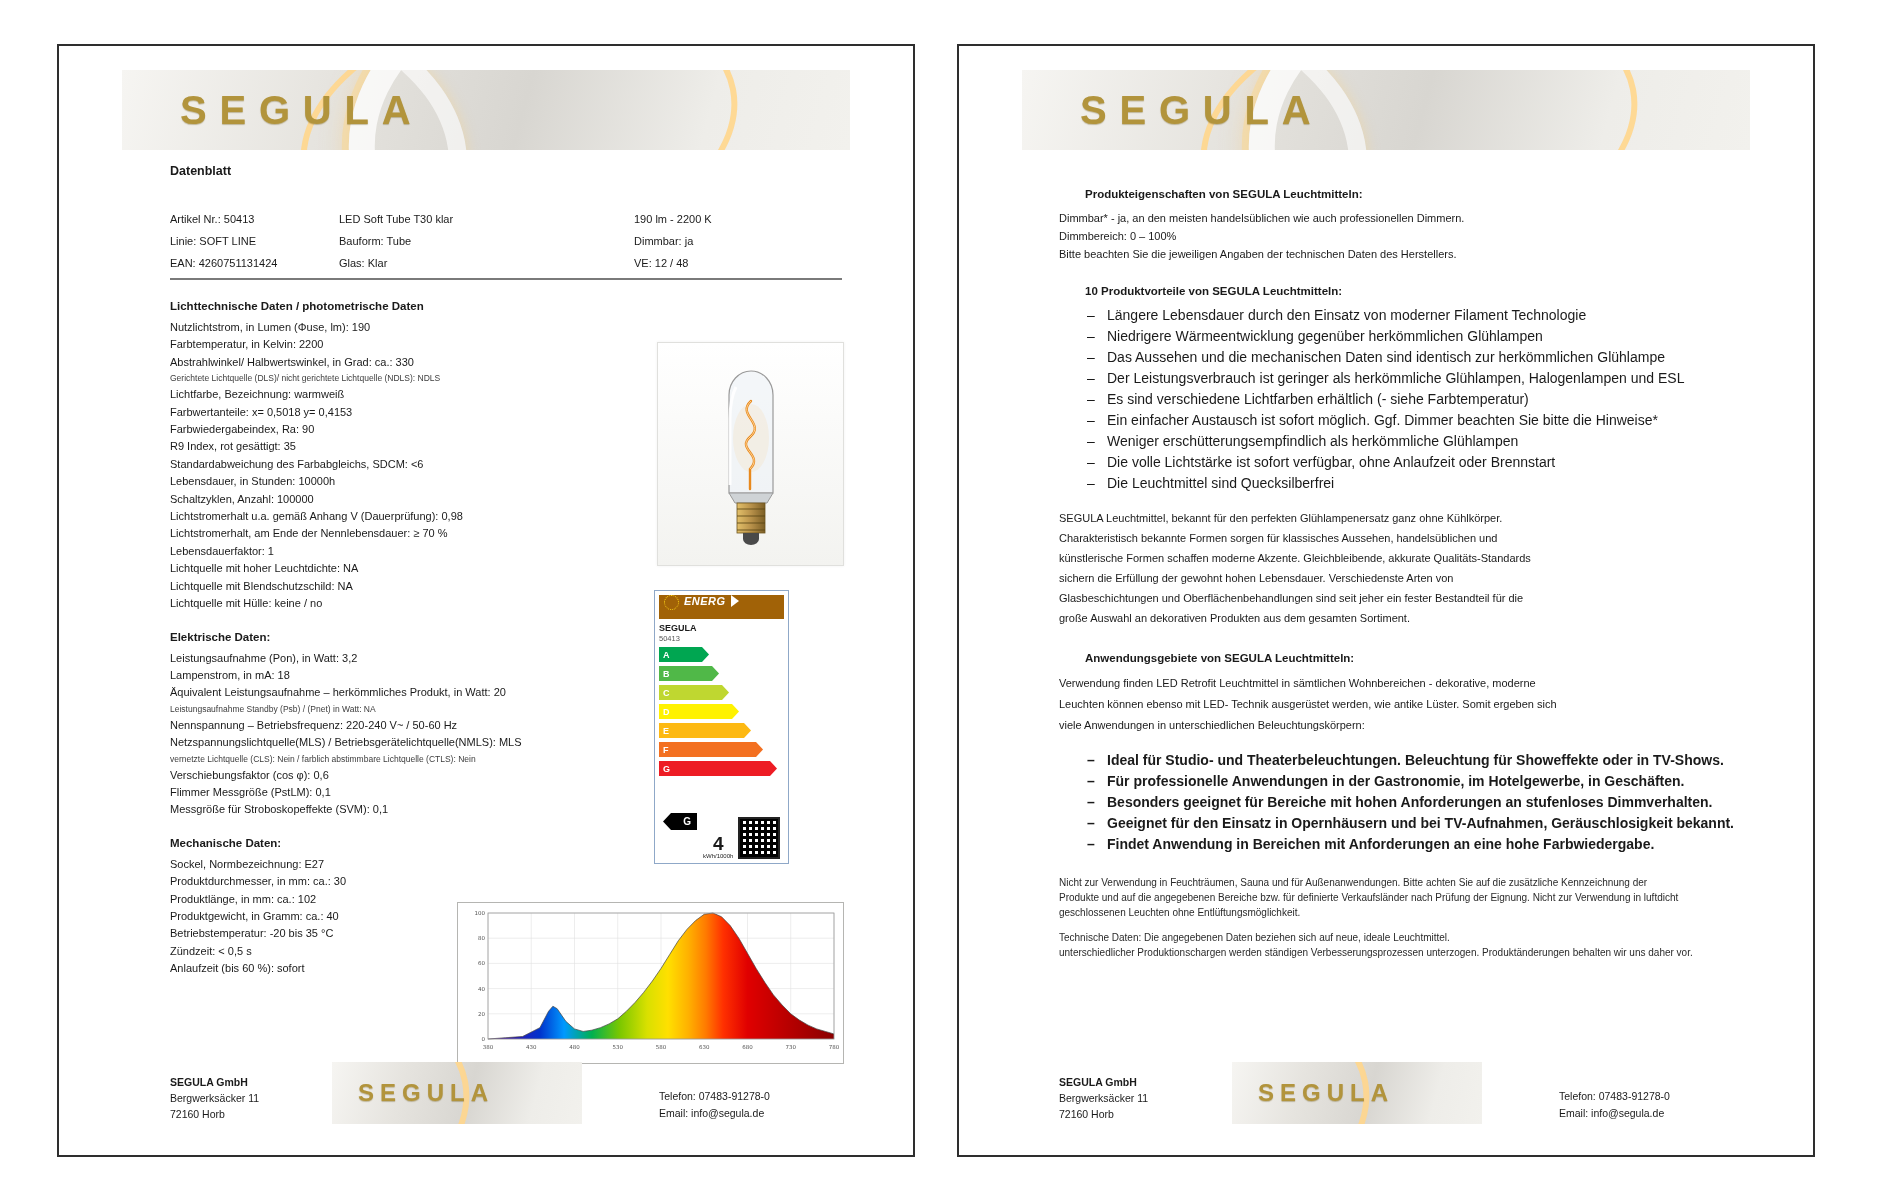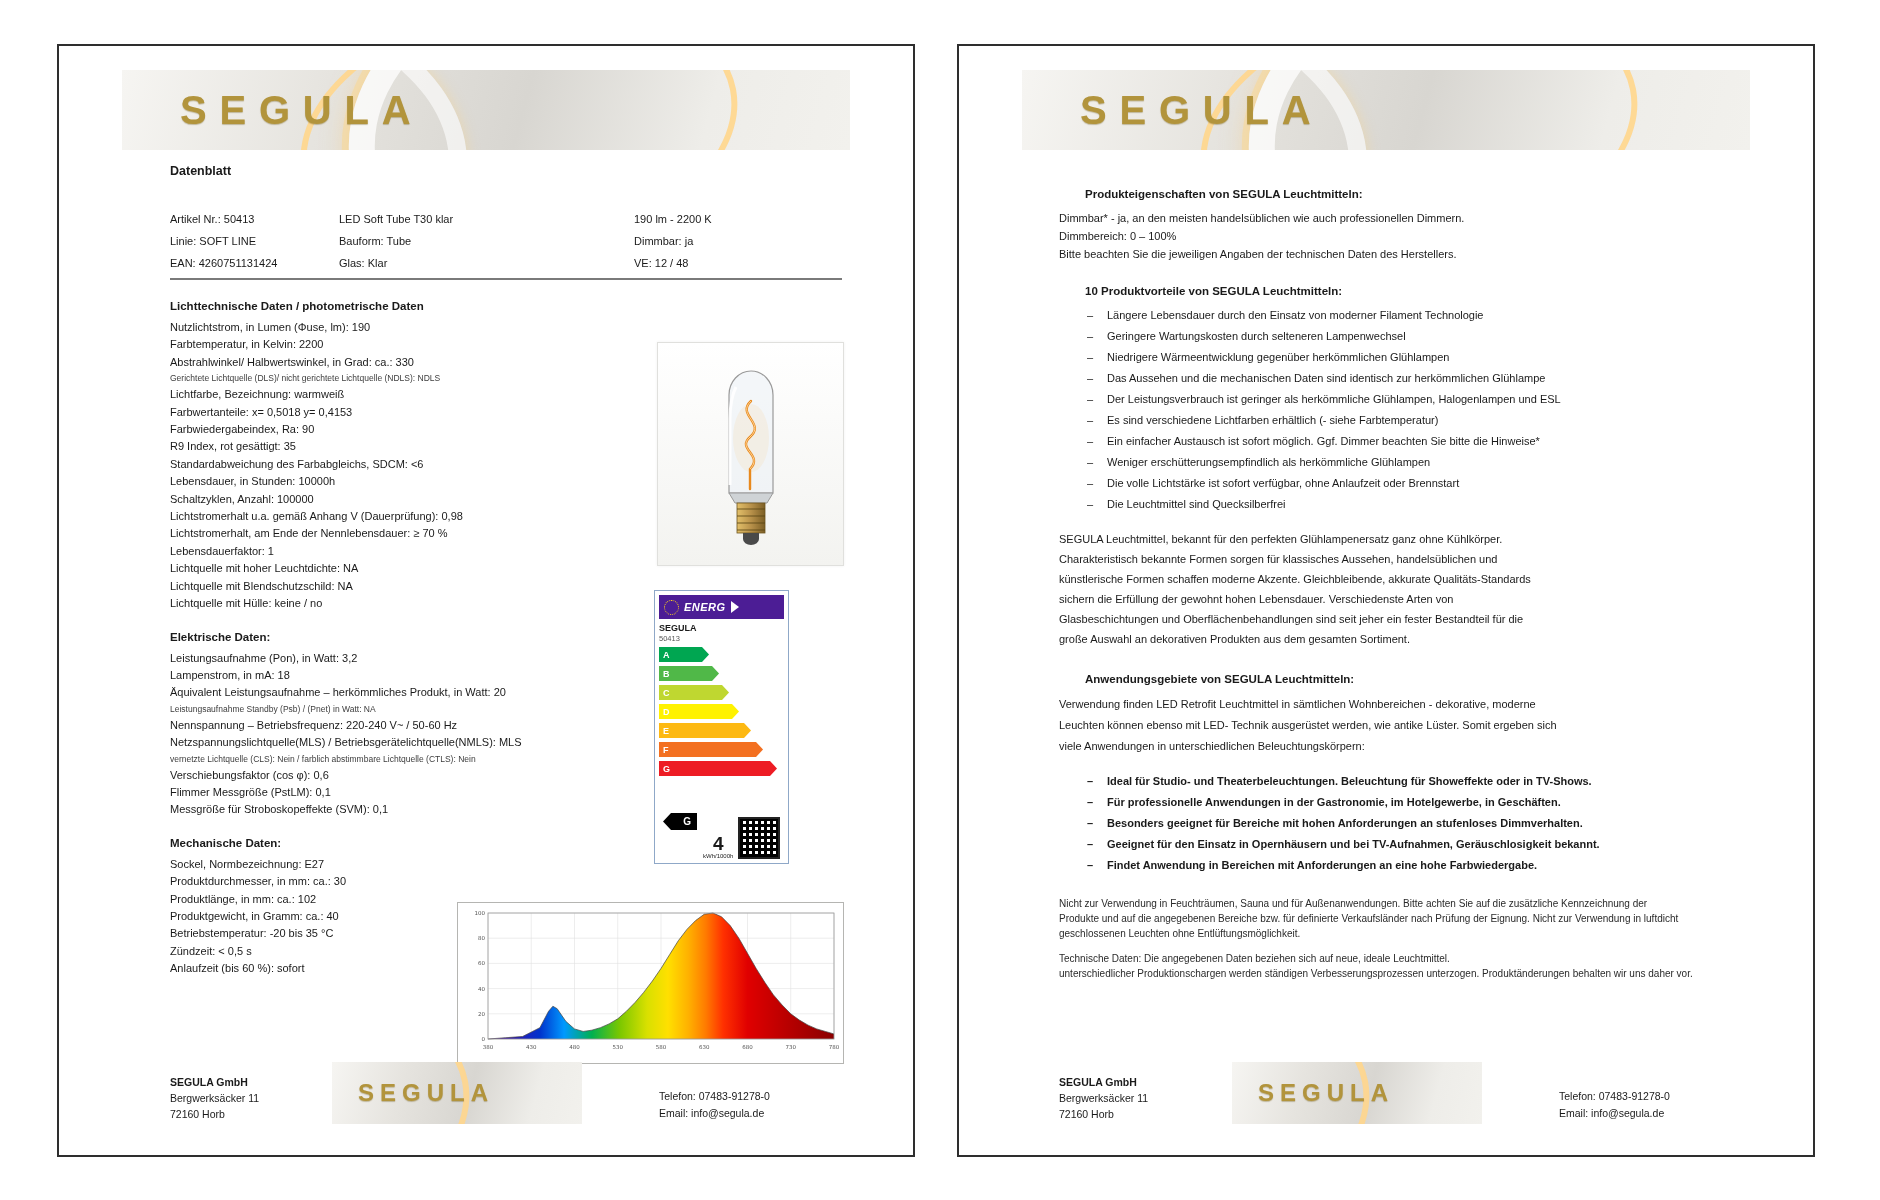--- a/index.html
+++ b/index.html
@@ -37,21 +37,21 @@
   .tline{font-size:11px;line-height:17.4px;white-space:nowrap;}
   .tline.small{font-size:8.5px;line-height:15px;color:#3c3c3c;}
 
   
   .photo{position:absolute;left:598px;top:296px;width:185px;height:222px;border:1px solid #e0e0dd;
          background:linear-gradient(#ffffff,#f3f3f0);box-shadow:0 0 3px rgba(0,0,0,.06);}
 
   
   .elabel{position:absolute;left:595px;top:544px;width:135px;height:274px;border:1px solid #8fa8c8;
           background:#fff;box-sizing:border-box;padding:4px;}
-  .el-head{height:24px;background:#4c1d95;display:flex;align-items:center;gap:5px;padding:0 5px;}
+  .el-head{height:24px;background:#a16207;display:flex;gap:5px;padding:0 5px;}
   .el-stars{width:13px;height:13px;border-radius:50%;border:1.5px dotted #ffd617;flex:0 0 auto;}
   .el-energ{color:#fff;font-weight:bold;font-style:italic;font-size:11px;letter-spacing:.5px;}
   .el-flash{width:0;height:0;border-top:6px solid transparent;border-bottom:6px solid transparent;border-left:8px solid #fff;}
   .el-brand{font-size:9px;font-weight:bold;margin-top:4px;line-height:11px;}
   .el-model{font-size:7.5px;color:#555;line-height:9px;margin-bottom:4px;}
   .el-bars .el-bar{height:15px;margin:4px 0 0 0;clip-path:polygon(0 0,calc(100% - 7px) 0,100% 50%,calc(100% - 7px) 100%,0 100%);
                    display:flex;align-items:center;}
   .el-letter{color:#fff;font-weight:bold;font-size:9px;padding-left:4px;}
   .el-arrow{position:absolute;left:8px;top:222px;width:34px;height:17px;background:#000;
             clip-path:polygon(0 50%,8px 0,100% 0,100% 100%,8px 100%);display:flex;align-items:center;justify-content:flex-end;}
@@ -71,21 +71,21 @@
   
   .f-addr{position:absolute;left:111px;top:1028px;font-size:10.5px;line-height:16px;white-space:nowrap;}
   .f-addr .co{font-weight:bold;}
   .f-contact{position:absolute;left:600px;top:1042px;font-size:10.5px;line-height:17px;white-space:nowrap;}
   #page-right .f-addr{left:100px;} #page-right .f-contact{left:600px;}
 
   
   .rcontent{position:absolute;left:100px;top:140px;width:726px;}
   .rh{font-size:11.5px;font-weight:bold;line-height:17px;white-space:nowrap;padding-left:26px;}
   .rp-line{font-size:11px;line-height:18px;white-space:nowrap;}
-  .bullet{font-size:11px;line-height:21px;white-space:nowrap;padding-left:28px;}
+  .bullet{font-size:14px;line-height:21px;white-space:nowrap;padding-left:28px;}
   .bullet .dash{display:inline-block;width:20px;}
   .para .rp-line{line-height:20px;}
   .para21 .rp-line{line-height:21px;}
   .fine{font-size:10px;line-height:15px;color:#2a2a2a;white-space:nowrap;}
   #rp-intro{margin-top:6px;}
   #rp-h2{margin-top:20px;}
   #rp-adv{margin-top:5px;}
   #rp-about{margin-top:14px;}
   #rp-h3{margin-top:22px;}
   #rp-appintro{margin-top:6px;}
@@ -338,23 +338,20 @@
       </div>
     <div class="rp-line">Bitte beachten Sie die jeweiligen Angaben der technischen Daten des Herstellers.</div>
 
     <div class="rh" id="rp-h2">10 Produktvorteile von SEGULA Leuchtmitteln:</div>
     <div id="rp-adv">
 
     <div class="bullet">
         <span class="dash">–</span><span>Längere Lebensdauer durch den Einsatz von moderner Filament Technologie</span>
       </div>
         <div class="bullet">
-        <span class="dash">–</span><span>Geringere Wartungskosten durch selteneren Lampenwechsel</span>
-      </div>
-        <div class="bullet">
         <span class="dash">–</span><span>Niedrigere Wärmeentwicklung gegenüber herkömmlichen Glühlampen</span>
       </div>
         <div class="bullet">
         <span class="dash">–</span><span>Das Aussehen und die mechanischen Daten sind identisch zur herkömmlichen Glühlampe</span>
       </div>
         <div class="bullet">
         <span class="dash">–</span><span>Der Leistungsverbrauch ist geringer als herkömmliche Glühlampen, Halogenlampen und ESL</span>
       </div>
         <div class="bullet">
         <span class="dash">–</span><span>Es sind verschiedene Lichtfarben erhältlich (- siehe Farbtemperatur)</span>

